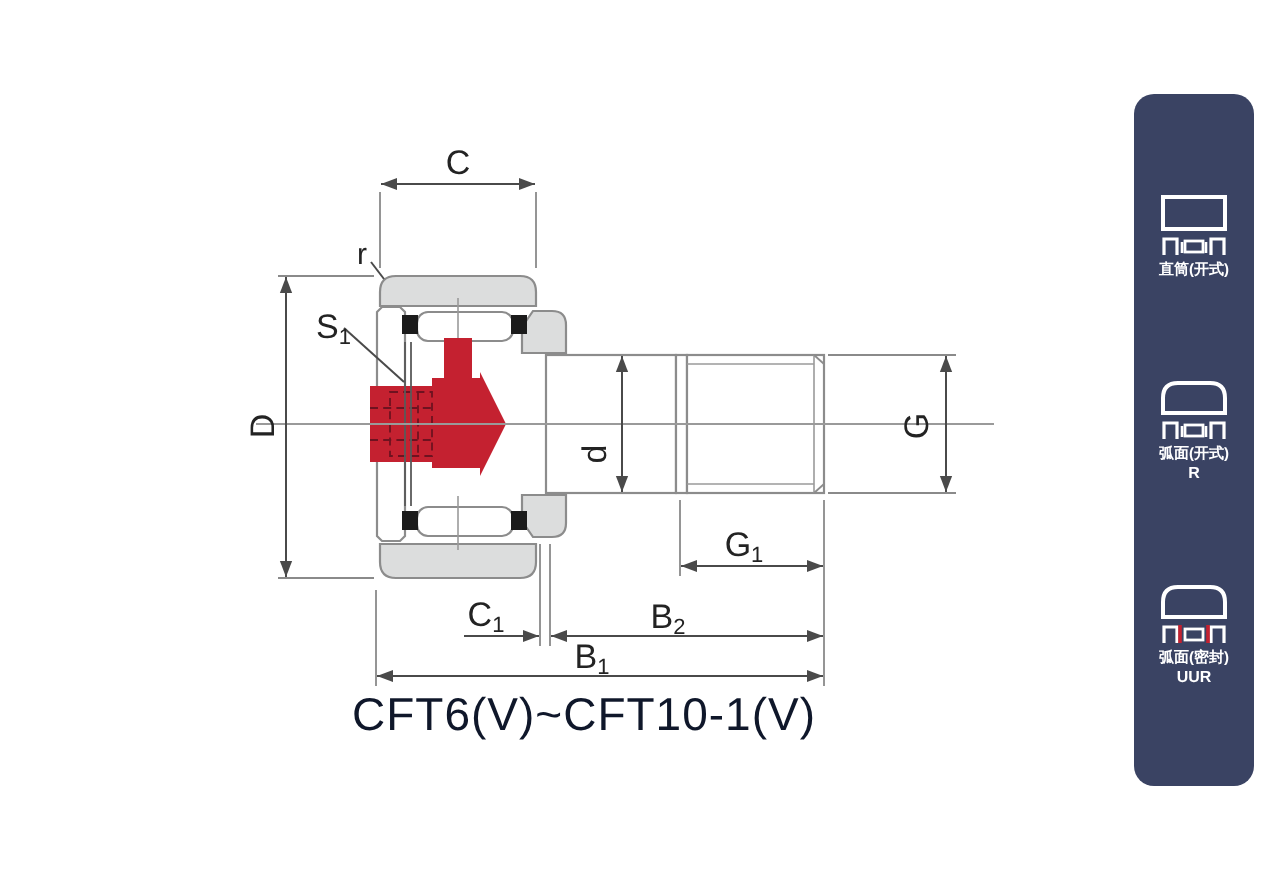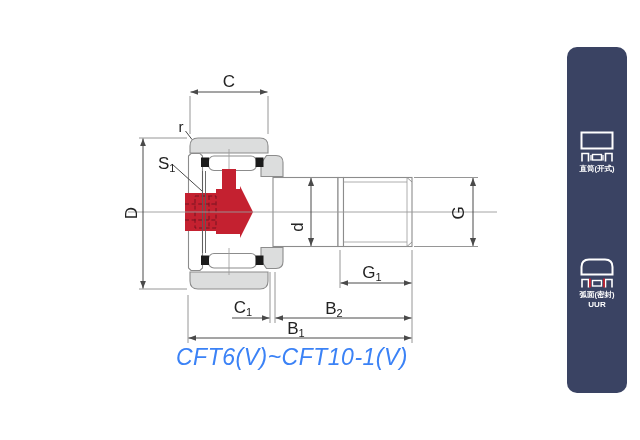--- a/index.html
+++ b/index.html
@@ -24,21 +24,21 @@
   .centerline{stroke:#9a9a9a;stroke-width:0.9;fill:none;}
   .thinline{stroke:#9a9a9a;stroke-width:0.8;fill:none;}
   .chamfer{stroke:var(--outline-gray);stroke-width:0.9;fill:none;}
   .dashed{stroke:#6e1220;stroke-width:0.9;fill:none;stroke-dasharray:4 2.6;}
   .innerline{stroke:#5a5a5a;stroke-width:0.9;fill:none;}
   .dim-text{font-family:"Liberation Sans",sans-serif;font-size:17px;fill:var(--text-dark);}
   .dim-text .sub{font-size:11px;}
   .small-dim{font-size:15px;}
   
   .title{position:absolute;left:140px;top:344px;width:304px;text-align:center;
-         font-size:23px;letter-spacing:0.5px;color:#3b82f6;font-style:italic;}
+         font-size:23px;letter-spacing:0.5px;color:#0f172a;}
   
   .sidebar{position:absolute;left:567px;top:47px;width:60px;height:346px;
            background:var(--panel-navy);border-radius:10px;
            display:flex;flex-direction:column;justify-content:space-evenly;align-items:center;}
   .sb-item{display:flex;flex-direction:column;align-items:center;gap:2px;cursor:pointer;}
   .sb-label{color:#ffffff;font-size:7.5px;font-weight:bold;line-height:1.15;white-space:nowrap;}
   .sb-code{color:#ffffff;font-size:8px;font-weight:bold;line-height:1;}
   .sb-code:empty{display:none;}
   .icon-stroke{stroke:#ffffff;fill:none;}
   .icon-red{stroke:var(--accent-red);fill:none;}
@@ -159,20 +159,32 @@
         <rect class="icon-stroke" x="13.5" y="23.5" width="9" height="5.5" stroke-width="1.4"></rect>
         <line class="icon-stroke" x1="12" y1="24" x2="12" y2="29.5" stroke-width="1.3"></line>
         <line class="icon-stroke" x1="24" y1="24" x2="24" y2="29.5" stroke-width="1.3"></line>
       </svg>
       <span class="sb-label">直筒(开式)</span>
 
     </div>
 
 
 
+    <div class="sb-item">
+      <svg width="36" height="32" viewBox="0 0 36 32">
+        <path class="icon-stroke" d="M2.5,17.5 L2.5,10 Q2.5,2.5 10,2.5 L26,2.5 Q33.5,2.5 33.5,10 L33.5,17.5 Z" stroke-width="2"></path>
+        <path class="icon-stroke" d="M3,30.5 L3,22.5 L9.5,22.5 L9.5,30.5" stroke-width="1.6"></path>
+        <path class="icon-stroke" d="M26.5,30.5 L26.5,22.5 L33,22.5 L33,30.5" stroke-width="1.6"></path>
+        <rect class="icon-stroke" x="13.5" y="23.5" width="9" height="5.5" stroke-width="1.4"></rect>
+        <line class="icon-stroke" x1="12" y1="24" x2="12" y2="29.5" stroke-width="1.3"></line>
+        <line class="icon-stroke" x1="24" y1="24" x2="24" y2="29.5" stroke-width="1.3"></line>
+      </svg>
+      <span class="sb-label">弧面(开式)</span>
+      <span class="sb-code">R</span>
+    </div>
 
     <div class="sb-item">
       <svg width="36" height="32" viewBox="0 0 36 32">
         <path class="icon-stroke" d="M2.5,17.5 L2.5,10 Q2.5,2.5 10,2.5 L26,2.5 Q33.5,2.5 33.5,10 L33.5,17.5 Z" stroke-width="2"></path>
         <path class="icon-stroke" d="M3,30.5 L3,22.5 L9.5,22.5 L9.5,30.5" stroke-width="1.6"></path>
         <path class="icon-stroke" d="M26.5,30.5 L26.5,22.5 L33,22.5 L33,30.5" stroke-width="1.6"></path>
         <rect class="icon-stroke" x="13.5" y="23.5" width="9" height="5.5" stroke-width="1.4"></rect>
         <line class="icon-red" x1="11" y1="21.5" x2="11" y2="30.5" stroke-width="1.8"></line>
         <line class="icon-red" x1="25" y1="21.5" x2="25" y2="30.5" stroke-width="1.8"></line>
       </svg>

